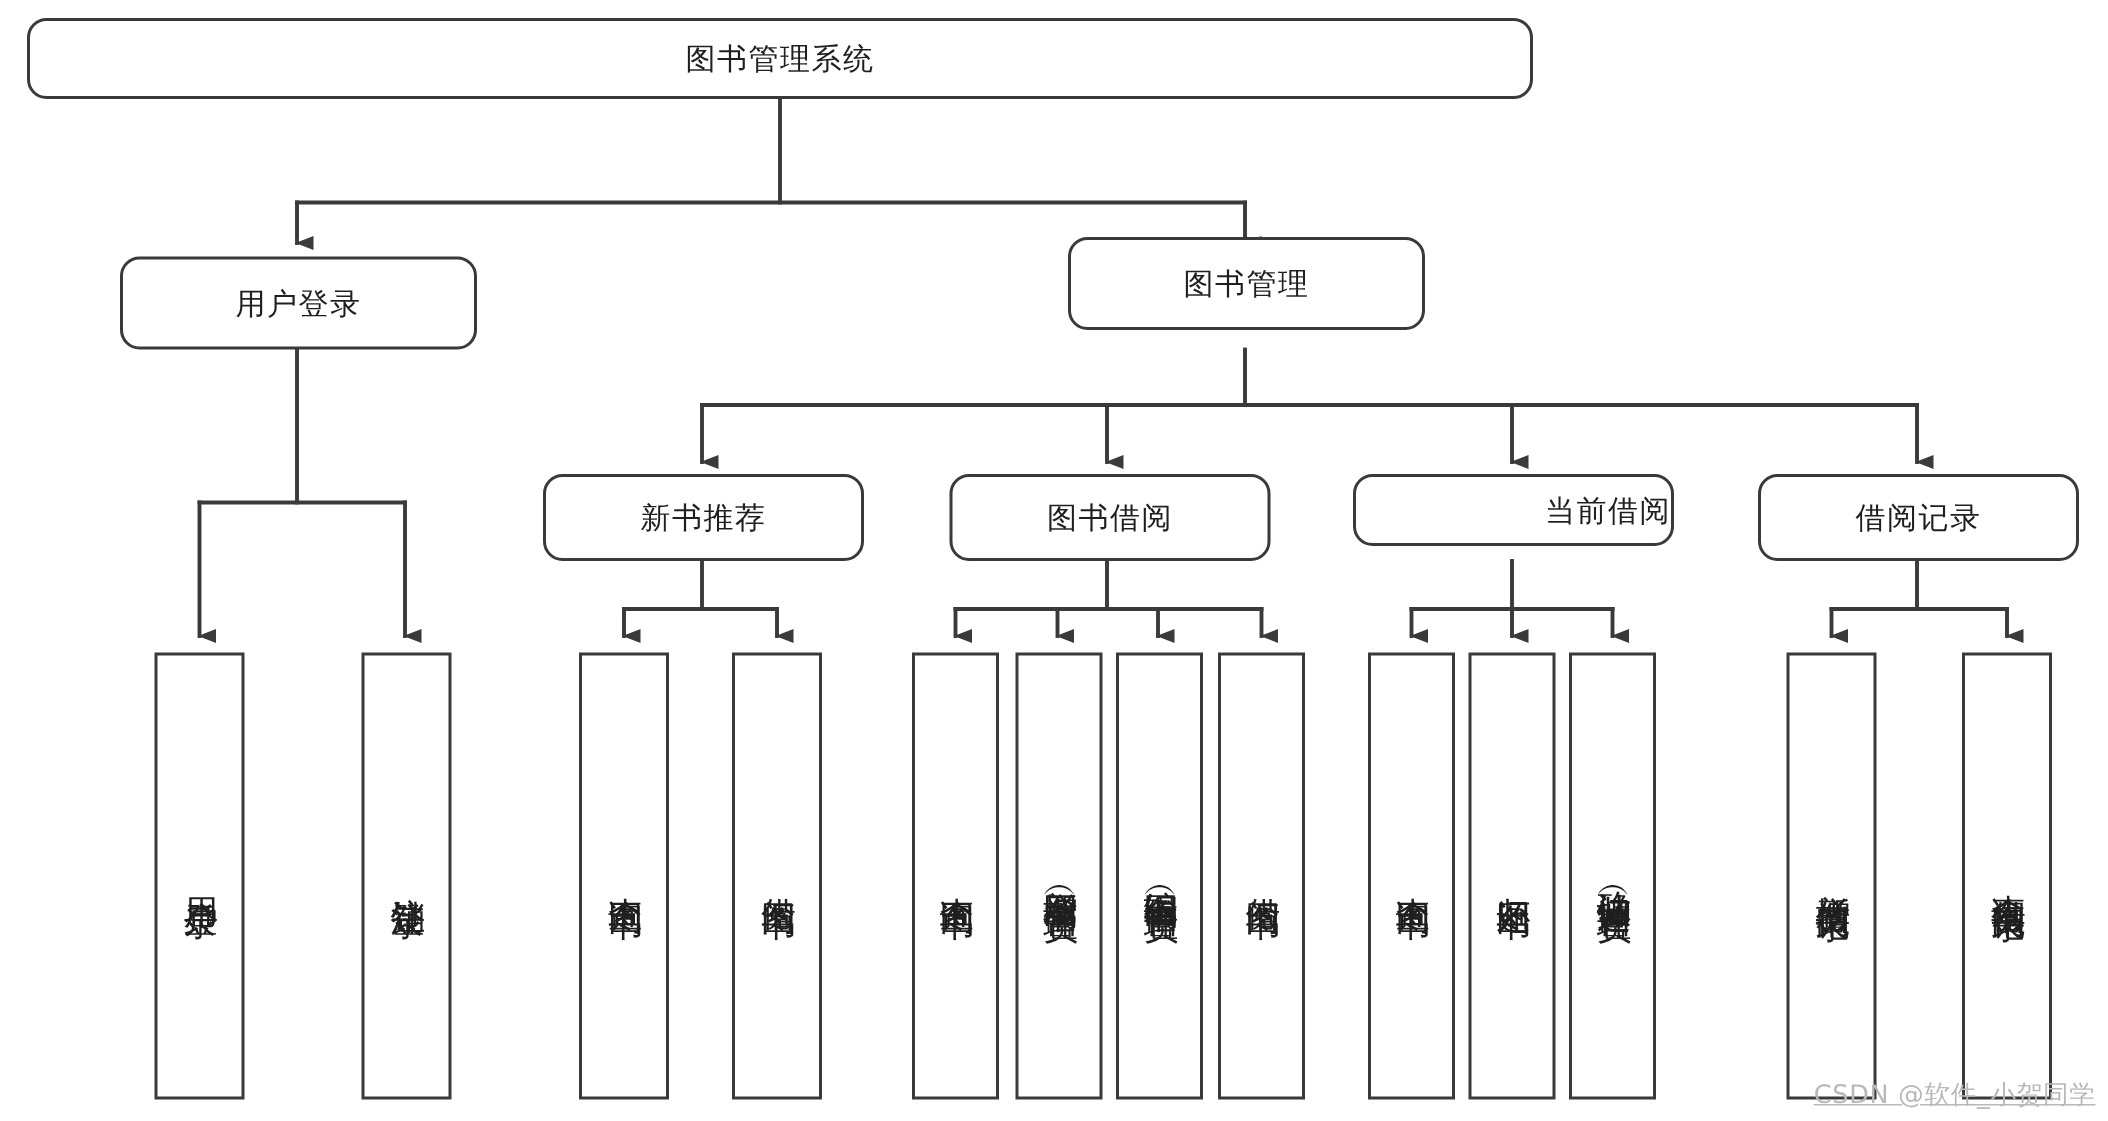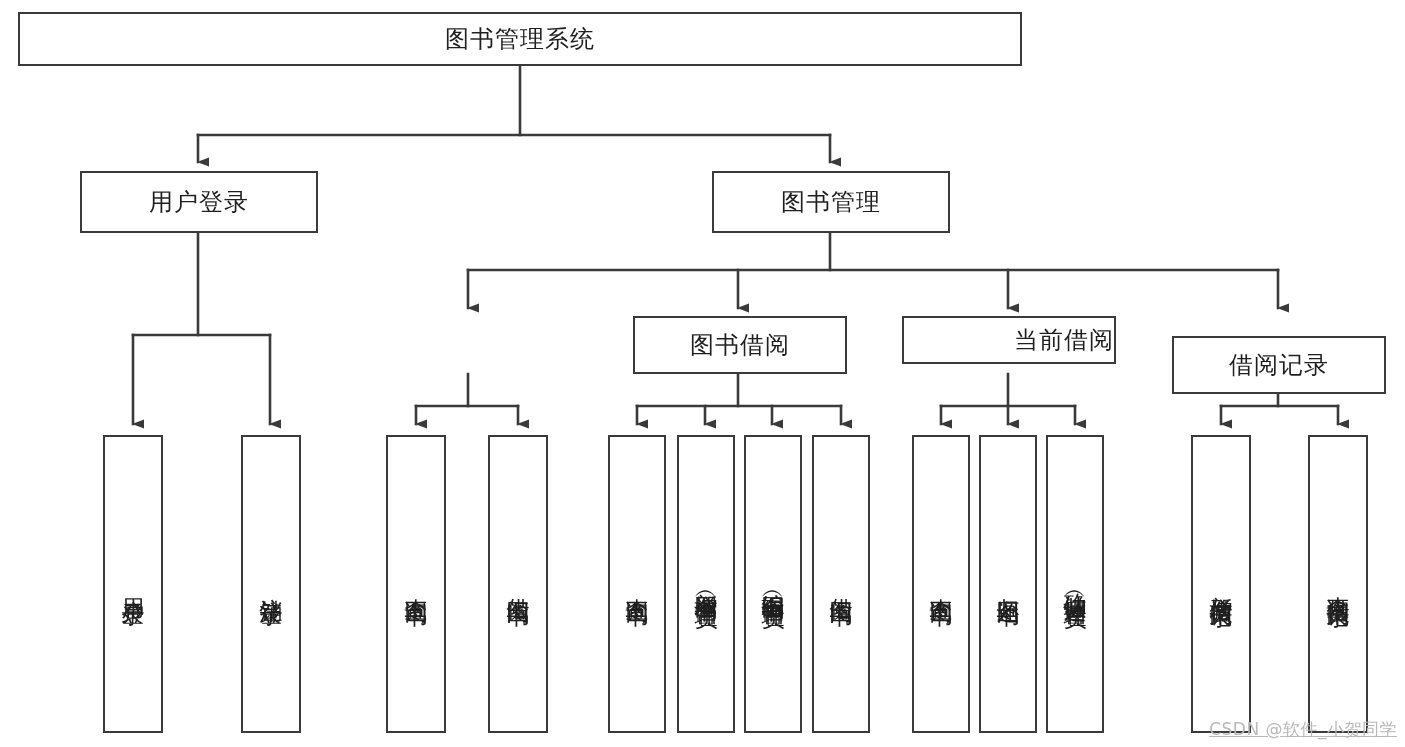--- a/index.html
+++ b/index.html
@@ -31,23 +31,24 @@
     box-sizing: border-box;
     background: #ffffff;
     border: 2px solid #3a3a3a;
     display: flex;
     align-items: center;
     justify-content: center;
     color: #1f1f1f;
     text-align: center;
   }
   .node.horiz {
-    font-size: 24px;
+    font-size: 20px;
     letter-spacing: 1px;
     line-height: 1.2;
+    border-radius: 13px;
   }
   .node.vert {
     writing-mode: vertical-rl;
     text-orientation: upright;
     font-size: 23px;
     line-height: 1.35;
     letter-spacing: 2px;
     padding: 6px 0;
   }
   .node.vert .vlabel {
@@ -122,31 +123,34 @@
     </g>
   </svg>
 
   <div class="node horiz" style="left:18px; top:12px; width:1004px; height:54px;">
     <span>图书管理系统</span>
   </div>
 
   <div class="node horiz" style="left:80px; top:171px; width:238px; height:62px;">
     <span>用户登录</span>
   </div>
-  <div class="node horiz" style="left:712px; top:171px; width:238px; height:62px;">
+  <div class="node horiz" style="left:712px; top:158px; width:238px; height:62px;">
     <span>图书管理</span>
   </div>
 
+  <div class="node horiz" style="left:362px; top:316px; width:214px; height:58px;">
+    <span>新书推荐</span>
+  </div>
   <div class="node horiz" style="left:633px; top:316px; width:214px; height:58px;justify-content:center;">
     <span>图书借阅</span>
   </div>
   <div class="node horiz" style="left:902px; top:316px; width:214px; height:48px;justify-content:flex-end;">
     <span>当前借阅</span>
   </div>
-  <div class="node horiz" style="left:1172px; top:316px; width:214px; height:58px;margin-top:20px;">
+  <div class="node horiz" style="left:1172px; top:316px; width:214px; height:58px;">
     <span>借阅记录</span>
   </div>
 
   <div class="node vert" style="left:103px; top:435px; width:60px; height:298px;">
     <span class="vlabel">用户登录</span>
   </div>
   <div class="node vert" style="left:241px; top:435px; width:60px; height:298px;">
     <span class="vlabel">注销登录</span>
   </div>
 

